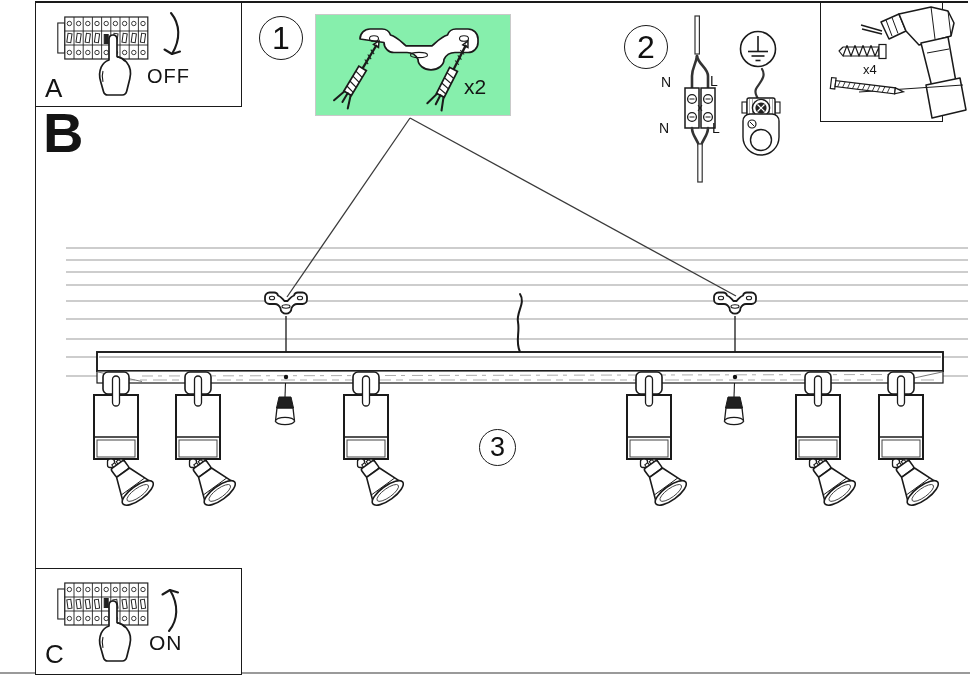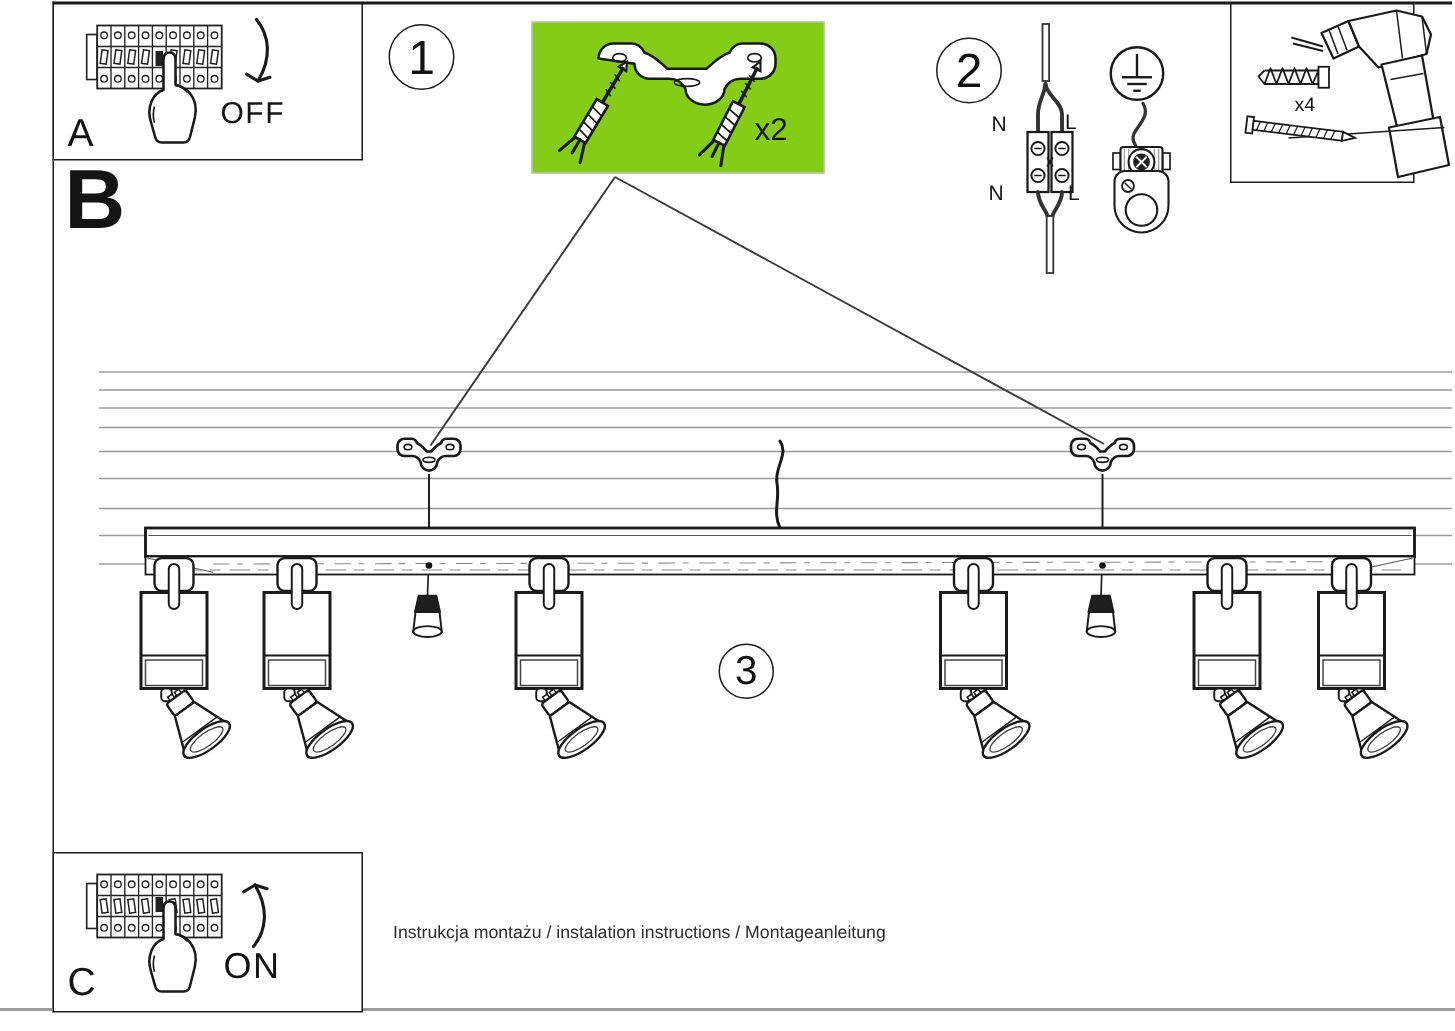--- a/index.html
+++ b/index.html
@@ -1,20 +1,20 @@
 <!DOCTYPE html>
 <html><head>
 <meta charset="utf-8">
 <style>
   html,body{margin:0;padding:0;}
   body{width:970px;height:687px;position:relative;background:#fff;overflow:hidden;
        font-family:"Liberation Sans",sans-serif;color:#111;}
   .abs{position:absolute;}
   .box{position:absolute;background:#fff;border:1.6px solid #1a1a1a;box-sizing:border-box;}
-  .box-light{position:absolute;background:#84cc16;border:1px solid #c9c9c9;box-sizing:border-box;margin-left:39px;}
+  .box-light{position:absolute;background:#86efac;border:1px solid #c9c9c9;box-sizing:border-box;}
   .lbl{position:absolute;white-space:nowrap;color:#141414;}
   .step-circle{position:absolute;border:1.7px solid #1a1a1a;border-radius:50%;background:#fff;
       display:flex;align-items:center;justify-content:center;font-weight:400;box-sizing:border-box;}
   .letter{font-weight:700;}
   svg{position:absolute;overflow:visible;}
   .edge{position:absolute;background:#1a1a1a;}
 </style>
 </head>
 <body>
 
@@ -383,19 +383,18 @@
   </svg>
   <svg width="44" height="66" viewBox="0 0 44 66" style="left:58px;top:30px;">
     <path d="M19,2 c-2.6,0 -4,1.9 -4,4.6 V27 c-3.2,1.1 -6.2,3.6 -7.8,7.2 c-2,4.6 -2,10.2 -0.4,14.8 l2.6,9.2 c0.6,2.4 2,3.8 4.4,3.8 h14.5 c2.4,0 3.9,-1.4 4.4,-3.8 l3.1,-12.4 c1.5,-6 0.4,-12.2 -3.2,-16.6 c-2.5,-3 -6,-5 -9.6,-5.6 V6.6 c0,-2.8 -1.5,-4.6 -4,-4.6 z" fill="#fff" stroke="#1a1a1a" stroke-width="1.7" stroke-linejoin="round"></path>
     <path d="M23,24 c3,0.4 5.8,2 7.8,4.4" fill="none" stroke="#1a1a1a" stroke-width="1.1"></path>
     <path d="M9,38 c-1,3.4 -1,7.4 0,10.8" fill="none" stroke="#1a1a1a" stroke-width="1.1"></path>
   </svg>
   <svg width="26" height="56" viewBox="0 0 26 56" style="left:119px;top:8px;">
     <path d="M14,54 C23,43 24,28 15,13" fill="none" stroke="#1a1a1a" stroke-width="2.1" stroke-linecap="round"></path>
     <path d="M15,13 L7.5,17.5 M15,13 L23,15.5" fill="none" stroke="#1a1a1a" stroke-width="2.1" stroke-linecap="round"></path>
   </svg>
-  <span class="lbl" style="left:113px;top:62px;font-size:24px;letter-spacing:1px;">ON</span>
+  <span class="lbl" style="left:113px;top:62px;font-size:21px;letter-spacing:1px;">ON</span>
   <span class="lbl letter" style="left:9px;top:70px;font-size:26px;font-weight:400;">C</span>
 </div>
 
 <div class="abs" style="left:262px;top:613px;font-size:11.8px;line-height:17px;color:#2b2b2b;">
-  <div>Instrukcja montażu / instalation instructions / Montageanleitung</div>
 </div>
 
 </body></html>

